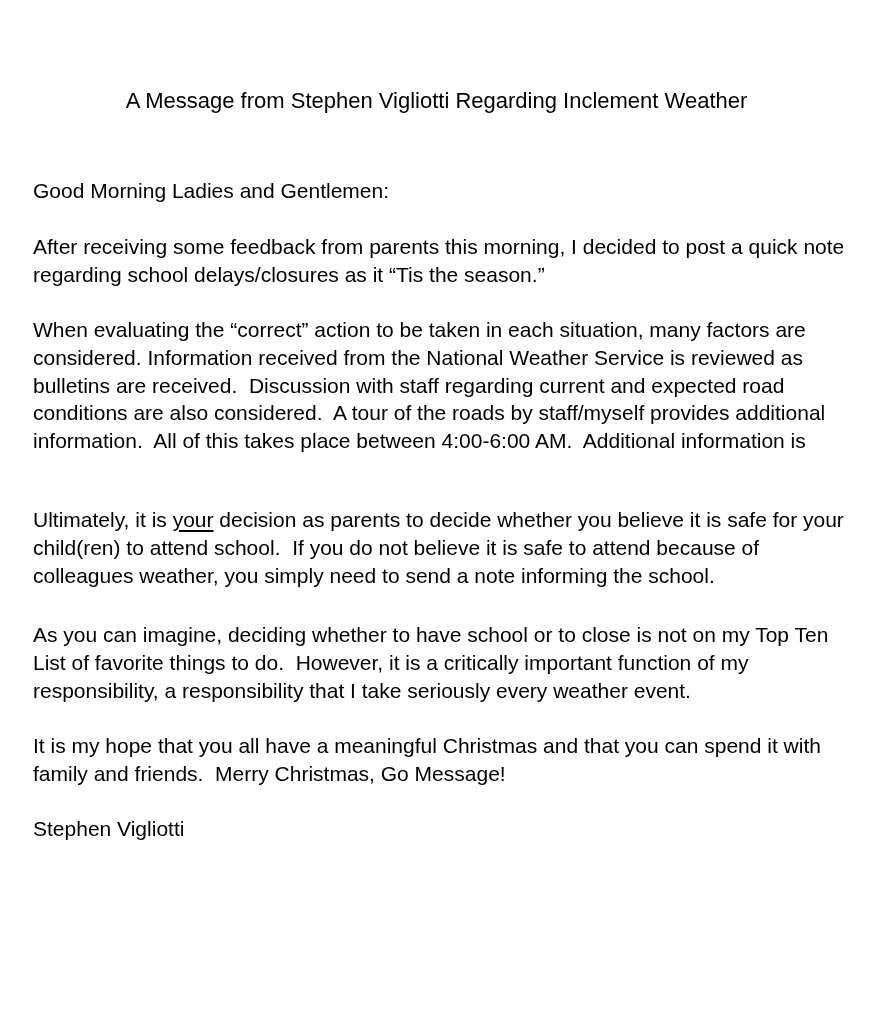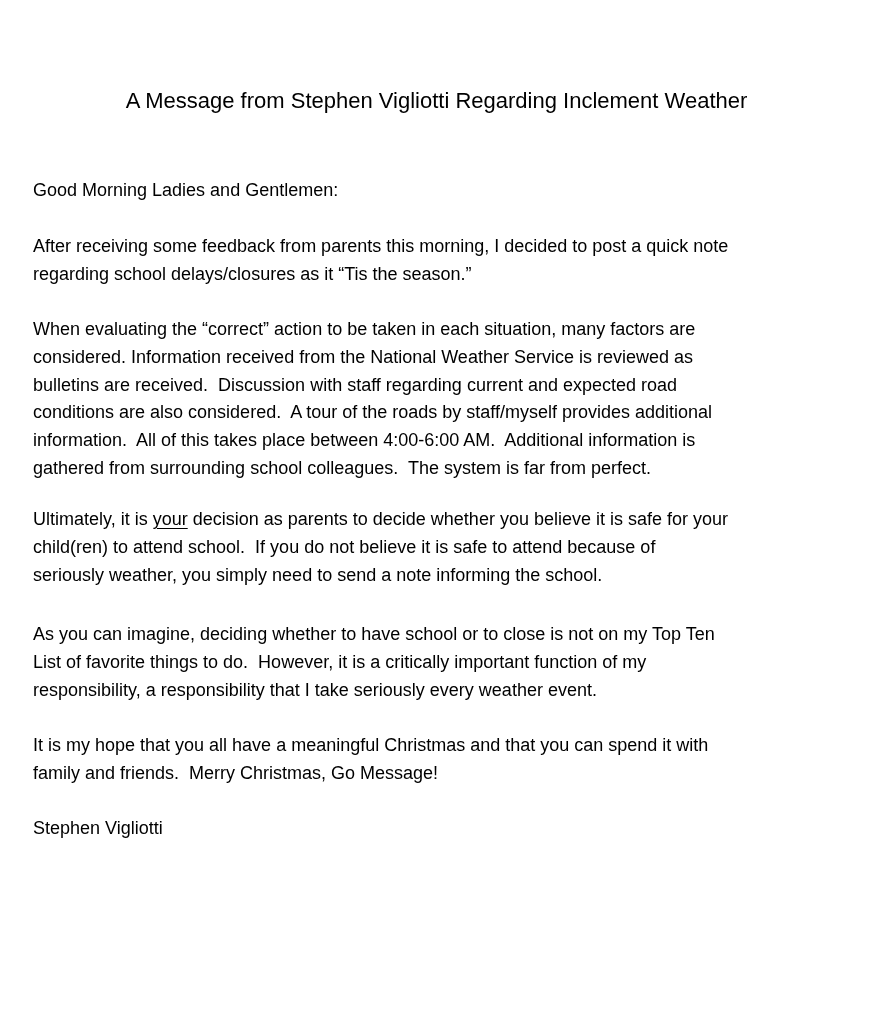--- a/index.html
+++ b/index.html
@@ -29,21 +29,21 @@
     width: 873px;
     text-align: center;
     font-size: 22px;
     line-height: 30px;
     white-space: nowrap;
   }
   .body-text {
     position: absolute;
     left: 33px;
     width: 820px;
-    font-size: 18px;
+    font-size: 21px;
     line-height: 27.8px;
   }
   .line {
     display: block;
     white-space: pre;
     height: 27.8px;
   }
   .u {
     text-decoration: underline;
     text-underline-offset: 3px;
@@ -64,27 +64,26 @@
     <span class="line">After receiving some feedback from parents this morning, I decided to post a quick note</span>
     <span class="line">regarding school delays/closures as it “Tis the season.”</span>
   </div>
 
   <div class="body-text" style="top:316px;">
     <span class="line">When evaluating the “correct” action to be taken in each situation, many factors are</span>
     <span class="line">considered. Information received from the National Weather Service is reviewed as</span>
     <span class="line">bulletins are received.  Discussion with staff regarding current and expected road</span>
     <span class="line">conditions are also considered.  A tour of the roads by staff/myself provides additional</span>
     <span class="line">information.  All of this takes place between 4:00-6:00 AM.  Additional information is</span>
-    <span class="line">gathered from surrounding school colleagues.  The system is far from perfect.</span>
   </div>
 
   <div class="body-text" style="top:506px;">
     <span class="line"><span>Ultimately, it is </span><span class="u">your</span><span> decision as parents to decide whether you believe it is safe for your</span></span>
     <span class="line">child(ren) to attend school.  If you do not believe it is safe to attend because of</span>
-    <span class="line">seriously weather, you simply need to send a note informing the school.</span>
+    <span class="line">colleagues weather, you simply need to send a note informing the school.</span>
   </div>
 
   <div class="body-text" style="top:621px;">
     <span class="line">As you can imagine, deciding whether to have school or to close is not on my Top Ten</span>
     <span class="line">List of favorite things to do.  However, it is a critically important function of my</span>
     <span class="line">responsibility, a responsibility that I take seriously every weather event.</span>
   </div>
 
   <div class="body-text" style="top:732px;">
     <span class="line">It is my hope that you all have a meaningful Christmas and that you can spend it with</span>

